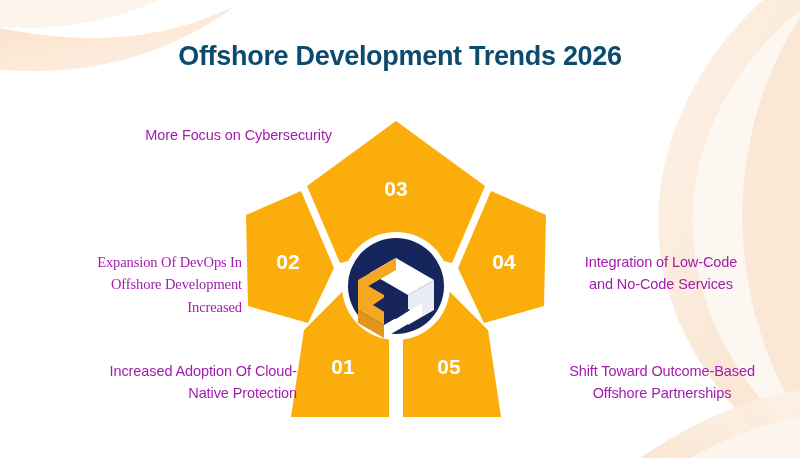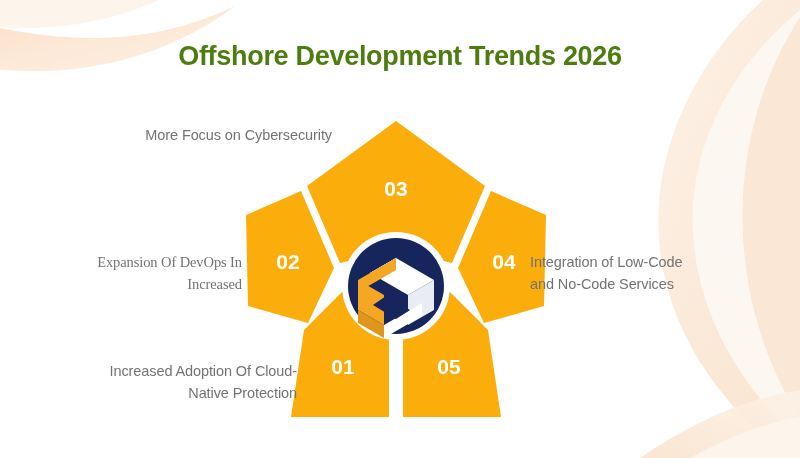--- a/index.html
+++ b/index.html
@@ -21,21 +21,21 @@
   .bg-layer{position:absolute;inset:0;width:800px;height:458px;pointer-events:none;}
 
   
   #title{
     position:absolute;
     left:0;top:40px;width:800px;
     text-align:center;
     font-size:27px;
     font-weight:700;
     letter-spacing:-0.3px;
-    color:#4d7c0f;
+    color:#0c4a6e;
     line-height:1.2;
   }
 
   
   #wheel{
     position:absolute;
     left:246px;top:110px;
     width:300px;height:320px;
   }
   #wheel svg{display:block;width:300px;height:320px;overflow:visible;}
@@ -48,26 +48,26 @@
     font-weight:700;
     text-anchor:middle;
     dominant-baseline:middle;
   }
 
   
   .label{
     position:absolute;
     font-size:14.5px;
     line-height:1.55;
-    color:#737373;
+    color:#a21caf;
     font-weight:500;
     letter-spacing:-0.1px;
   }
   .label.right-align{text-align:right;}
-  .label.left-align{text-align:left;}
+  .label.left-align{text-align:center;}
 
   #lbl-03{left:22px;top:124px;width:310px;}
   #lbl-02{left:12px;top:251px;width:230px;font-family:Liberation Serif, serif;}
   #lbl-01{left:17px;top:360px;width:280px;}
   #lbl-04{left:530px;top:251px;width:262px;}
   #lbl-05{left:528px;top:360px;width:268px;}
 
   .label .ln{display:block;white-space:nowrap;}
 </style>
 </head>
@@ -172,27 +172,32 @@
       </g>
     </svg>
   </div>
 
   <div class="label right-align" id="lbl-03">
     <span class="ln">More Focus on Cybersecurity</span>
   </div>
 
   <div class="label right-align" id="lbl-02">
     <span class="ln">Expansion Of DevOps In</span>
+    <span class="ln">Offshore Development</span>
     <span class="ln">Increased</span>
   </div>
 
   <div class="label right-align" id="lbl-01">
     <span class="ln">Increased Adoption Of Cloud-</span>
     <span class="ln">Native Protection</span>
   </div>
 
   <div class="label left-align" id="lbl-04">
     <span class="ln">Integration of Low-Code</span>
     <span class="ln">and No-Code Services</span>
   </div>
 
+  <div class="label left-align" id="lbl-05">
+    <span class="ln">Shift Toward Outcome-Based</span>
+    <span class="ln">Offshore Partnerships</span>
+  </div>
 
 </div>
 
 </body></html>

